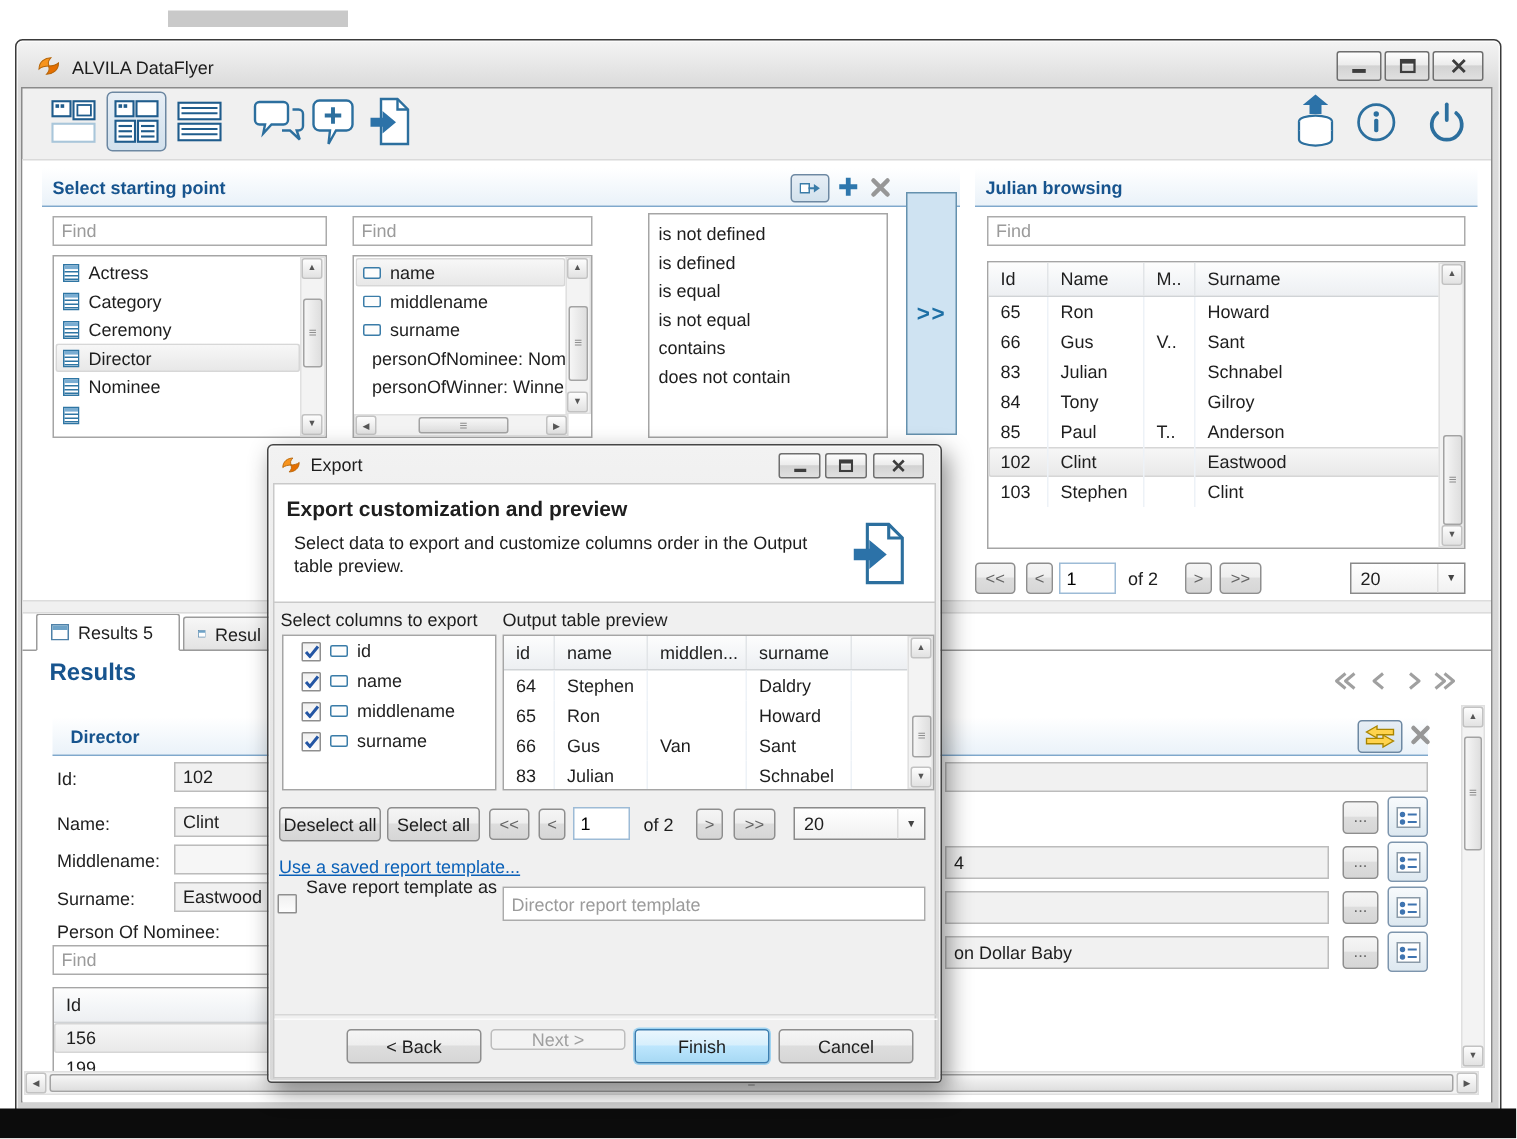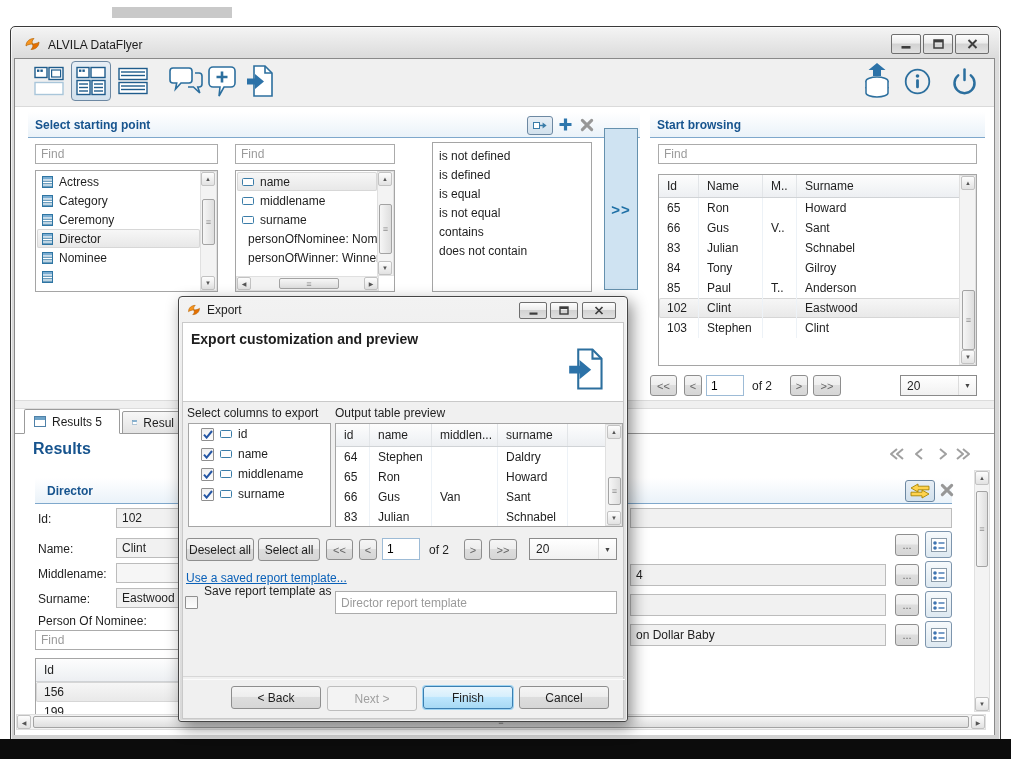--- a/index.html
+++ b/index.html
@@ -356,21 +356,21 @@
         </div>
       <div class="litem">
           <span>does not contain</span>
         </div>
     </div>
   </div>
 
   <div class="abs" style="left:604px;top:128px;width:34px;height:162px;background:#cfe3f2;border:1px solid #6591ae;box-sizing:border-box;display:flex;align-items:center;justify-content:center;color:#1d6fa5;font-weight:bold;font-size:15px;letter-spacing:1px">&gt;&gt;</div>
 
   <div class="phead" style="left:650px;top:112px;width:335px;height:26px">
-    <span>Start browsing</span>
+    <span>Julian browsing</span>
   </div>
   <input class="find" style="left: 658px; top: 144px; width: 319px; height: 20px;" placeholder="Find">
 
   <div class="wtable" style="left:658px;top:174px;width:319px;height:192px">
     <div class="whead" style="width:302px">
       <div class="hc" style="width:40px">Id</div>
       <div class="hc" style="width:64px">Name</div>
       <div class="hc" style="width:34px">M..</div>
       <div class="hc" style="flex:1">Surname</div>
     </div>
@@ -577,20 +577,21 @@
         </svg>
     </div>
     <div class="wbtn wbtn-sm" style="left:403px;top:5px;width:34px">
       <svg width="10" height="9">
           <path d="M1.5 1l7 7M8.5 1l-7 7" stroke="#3d3d3d" stroke-width="1.7"></path>
         </svg>
     </div>
 
     <div class="dlg-hdr">
       <div class="lbl bold" style="left:8px;top:8px;font-size:14px">Export customization and preview</div>
+      <div class="abs" style="left:13px;top:32px;width:348px;line-height:15px">Select data to export and customize columns order in the Output table preview.</div>
       <svg style="position:absolute;left:384px;top:24px" width="38" height="44" viewBox="0 0 28 34">
           <path d="M8 2h11l7 7v23H8z" fill="#fff" stroke="#2c6f9e" stroke-width="1.6"></path>
           <path d="M19 2v7h7" fill="none" stroke="#2c6f9e" stroke-width="1.6"></path>
           <path d="M1 14.5h8v-4.5l9 7.5-9 7.5V20.5H1z" fill="#2c72a8"></path>
         </svg>
     </div>
 
     <div class="dlg-body">
       <span class="lbl" style="left:4px;top:4px">Select columns to export</span>
       <span class="lbl" style="left:152px;top:4px">Output table preview</span>
@@ -702,20 +703,20 @@
 
       <a class="link" style="left:3px;top:169px">Use a saved report template...</a>
 
       <div class="cb" style="left:2px;top:194px"></div>
       <span class="lbl" style="left:21px;top:182px">Save report template as</span>
       <input class="find" style="left: 152px; top: 189px; width: 282px; height: 23px;" placeholder="Director report template">
 
       <div class="abs" style="left:0;top:274px;width:442px;height:2px;border-top:1px solid #d7d7d7;border-bottom:1px solid #fbfbfb"></div>
 
       <div class="b7" style="left:48px;top:284px;width:90px;height:23px">&lt; Back</div>
-      <div class="b7 b7dis" style="left:144px;top:284px;width:90px;height:25px">Next &gt;</div>
+      <div class="b7 b7dis" style="left:144px;top:284px;width:90px;height:14px">Next &gt;</div>
       <div class="b7 b7def" style="left:240px;top:284px;width:90px;height:23px">Finish</div>
       <div class="b7" style="left:336px;top:284px;width:90px;height:23px">Cancel</div>
     </div>
   </div>
 
   <div class="abs" style="left:0;top:739px;width:1011px;height:20px;background:#0c0c0c"></div>
 </div>
 
 </body></html>

